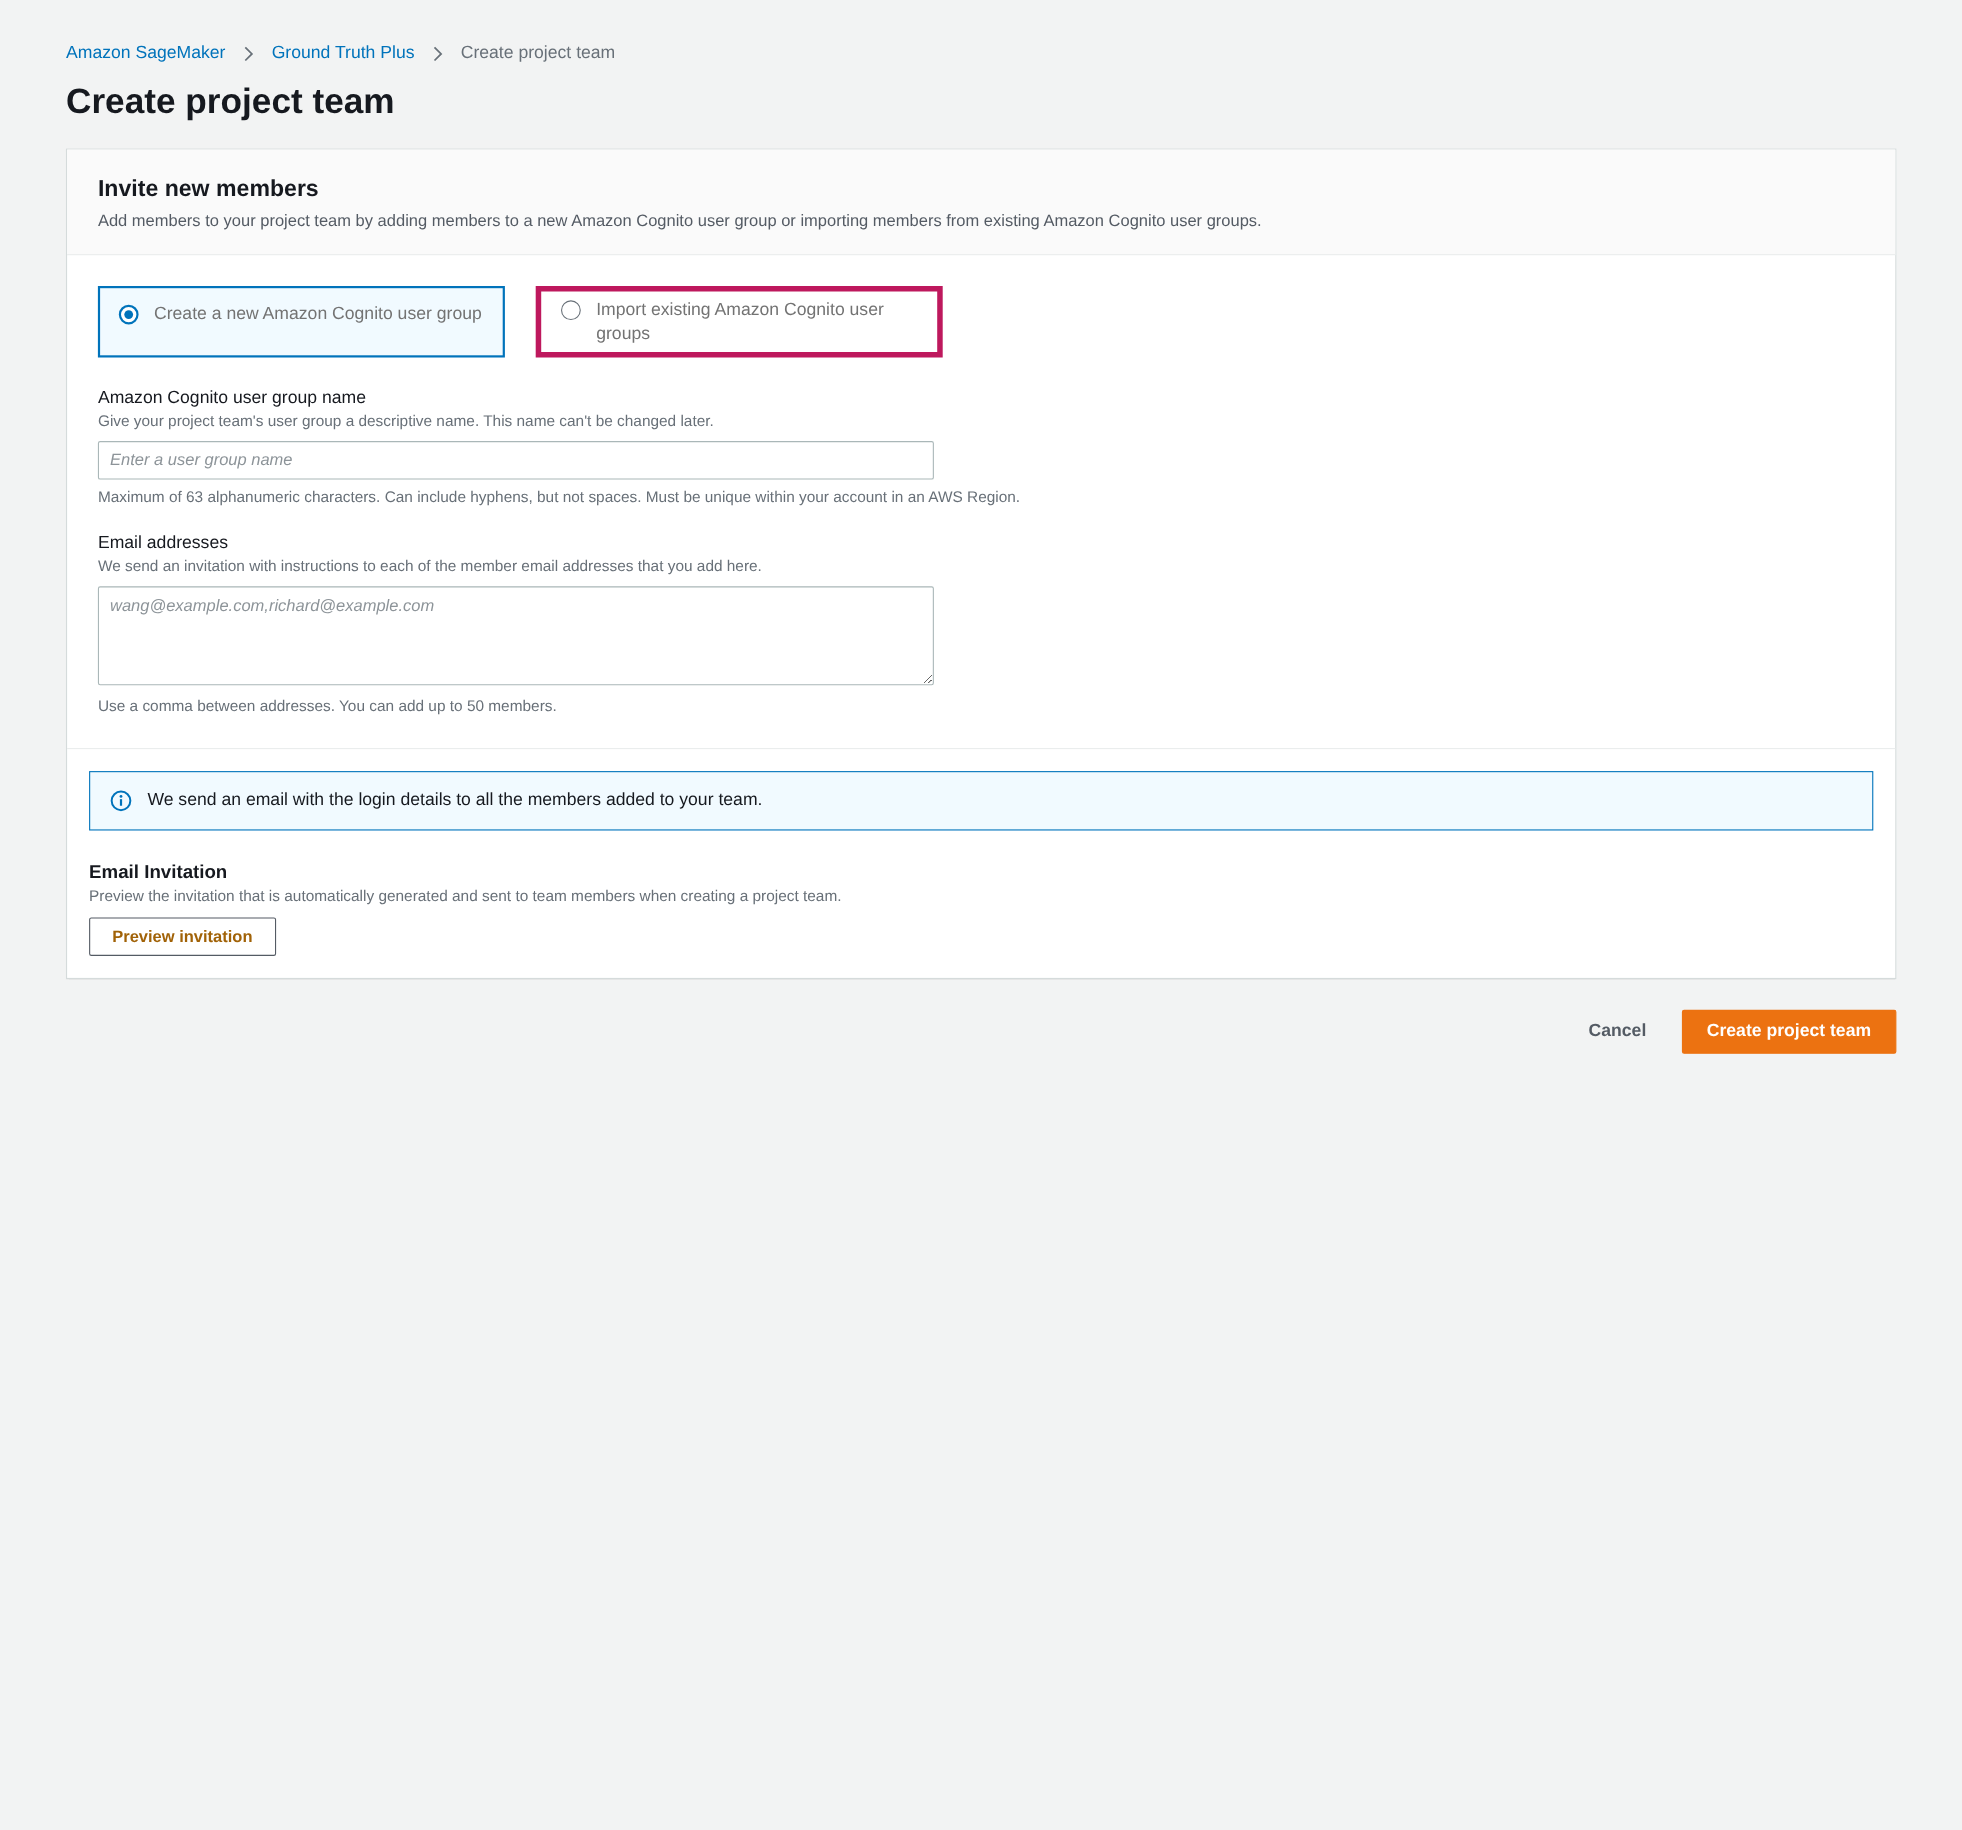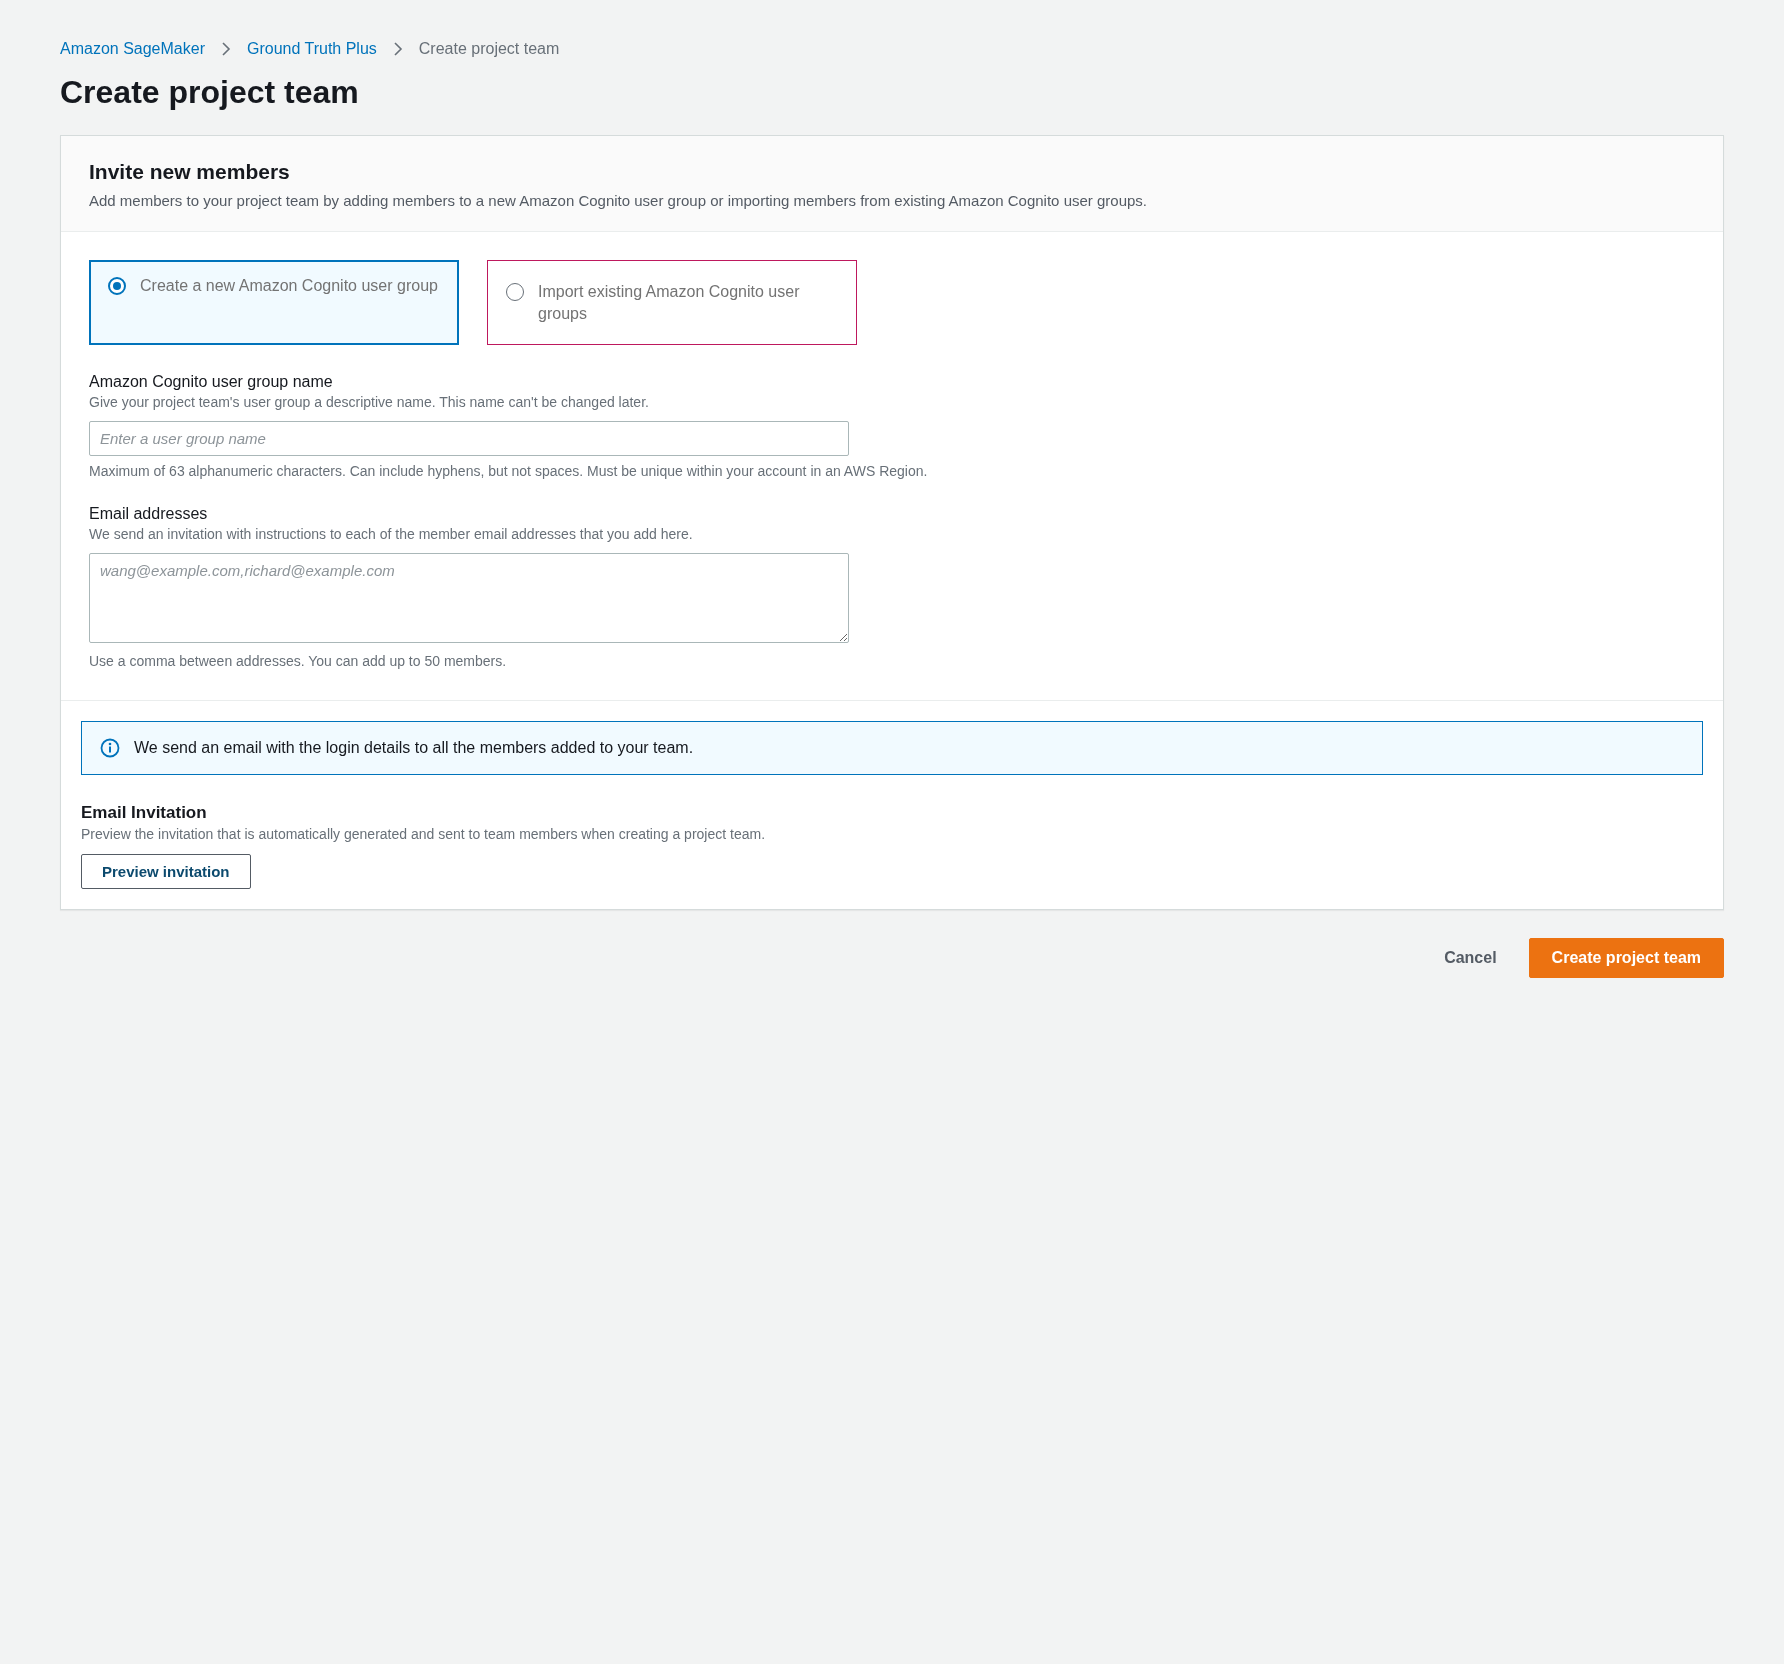--- a/index.html
+++ b/index.html
@@ -63,22 +63,22 @@
       padding: 28px;
     }
     .radio-options {
       display: flex;
       gap: 28px;
       margin-bottom: 28px;
     }
     .radio-card {
       flex: 0 0 auto;
       width: 370px;
-      border: 1px solid #be185d;
-      padding: 20px 18px;
+      border: 5px solid #be185d;
+      padding: 6px 18px;
       display: flex;
       align-items: flex-start;
       gap: 14px;
       cursor: pointer;
       background: #fff;
     }
     .radio-card.selected {
       border: 2px solid #0073bb;
       background: #f1faff;
       padding: 13px 17px;
@@ -175,21 +175,21 @@
     }
     .section-title {
       font-size: 17px;
       font-weight: 700;
       margin-bottom: 2px;
     }
     .btn {
       display: inline-block;
       border: 1px solid #545b64;
       background: #fff;
-      color: #0c4a6e;
+      color: #a16207;
       font-weight: 700;
       font-size: 15px;
       padding: 8px 20px;
       cursor: pointer;
       border-radius: 2px;
     }
     .btn-link {
       border: none;
       background: transparent;
       color: #545b64;

